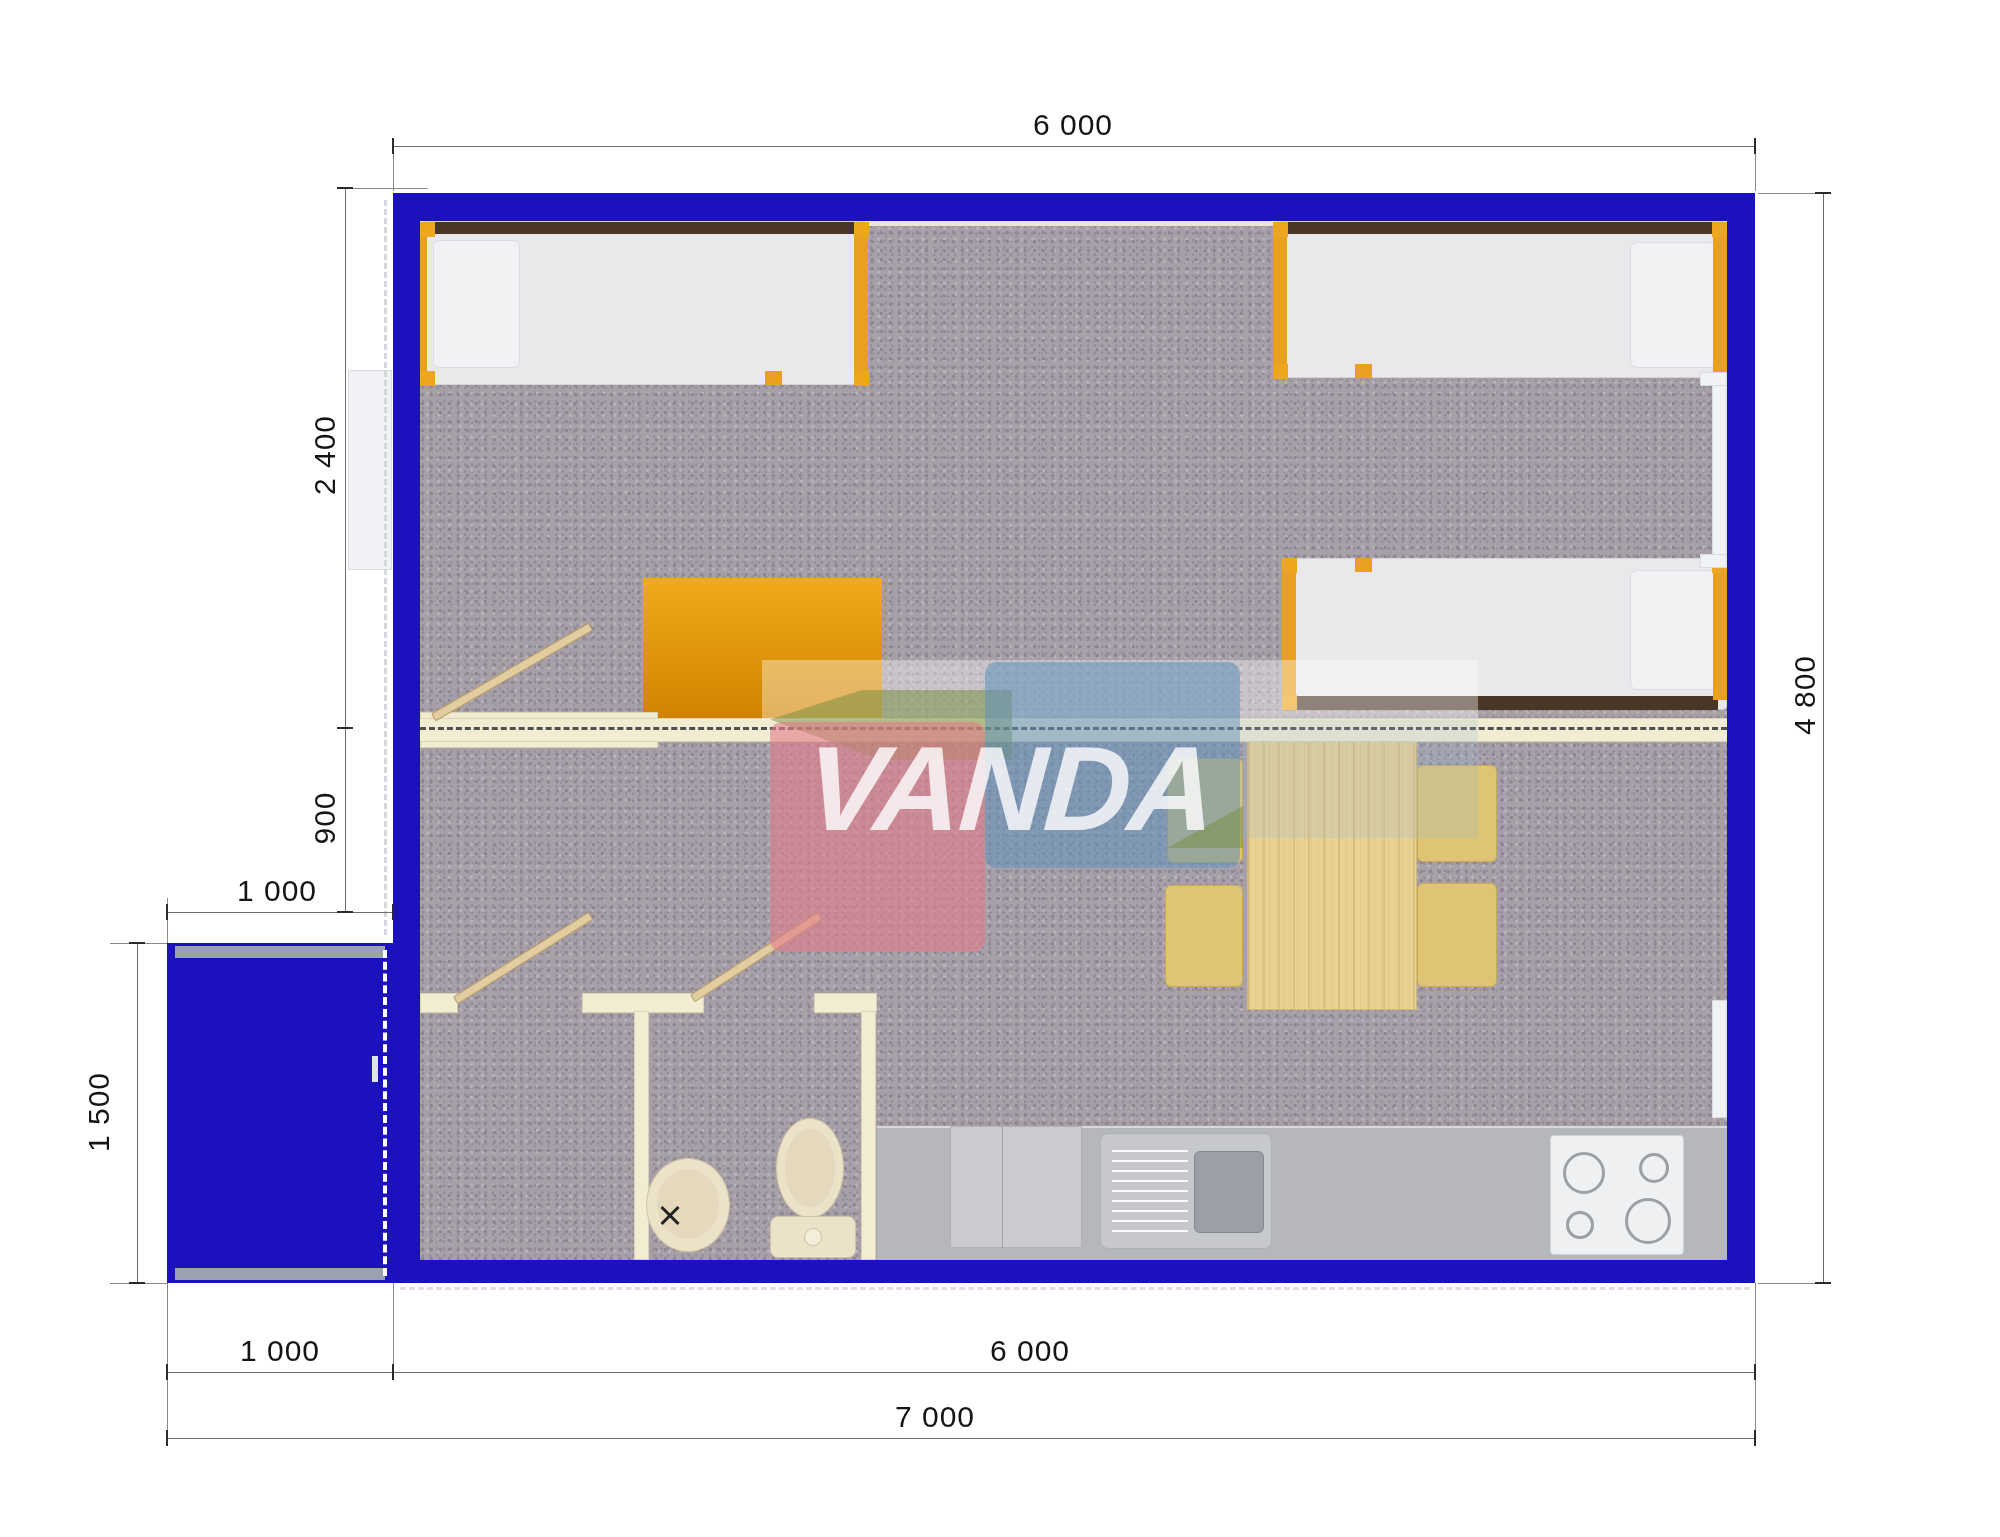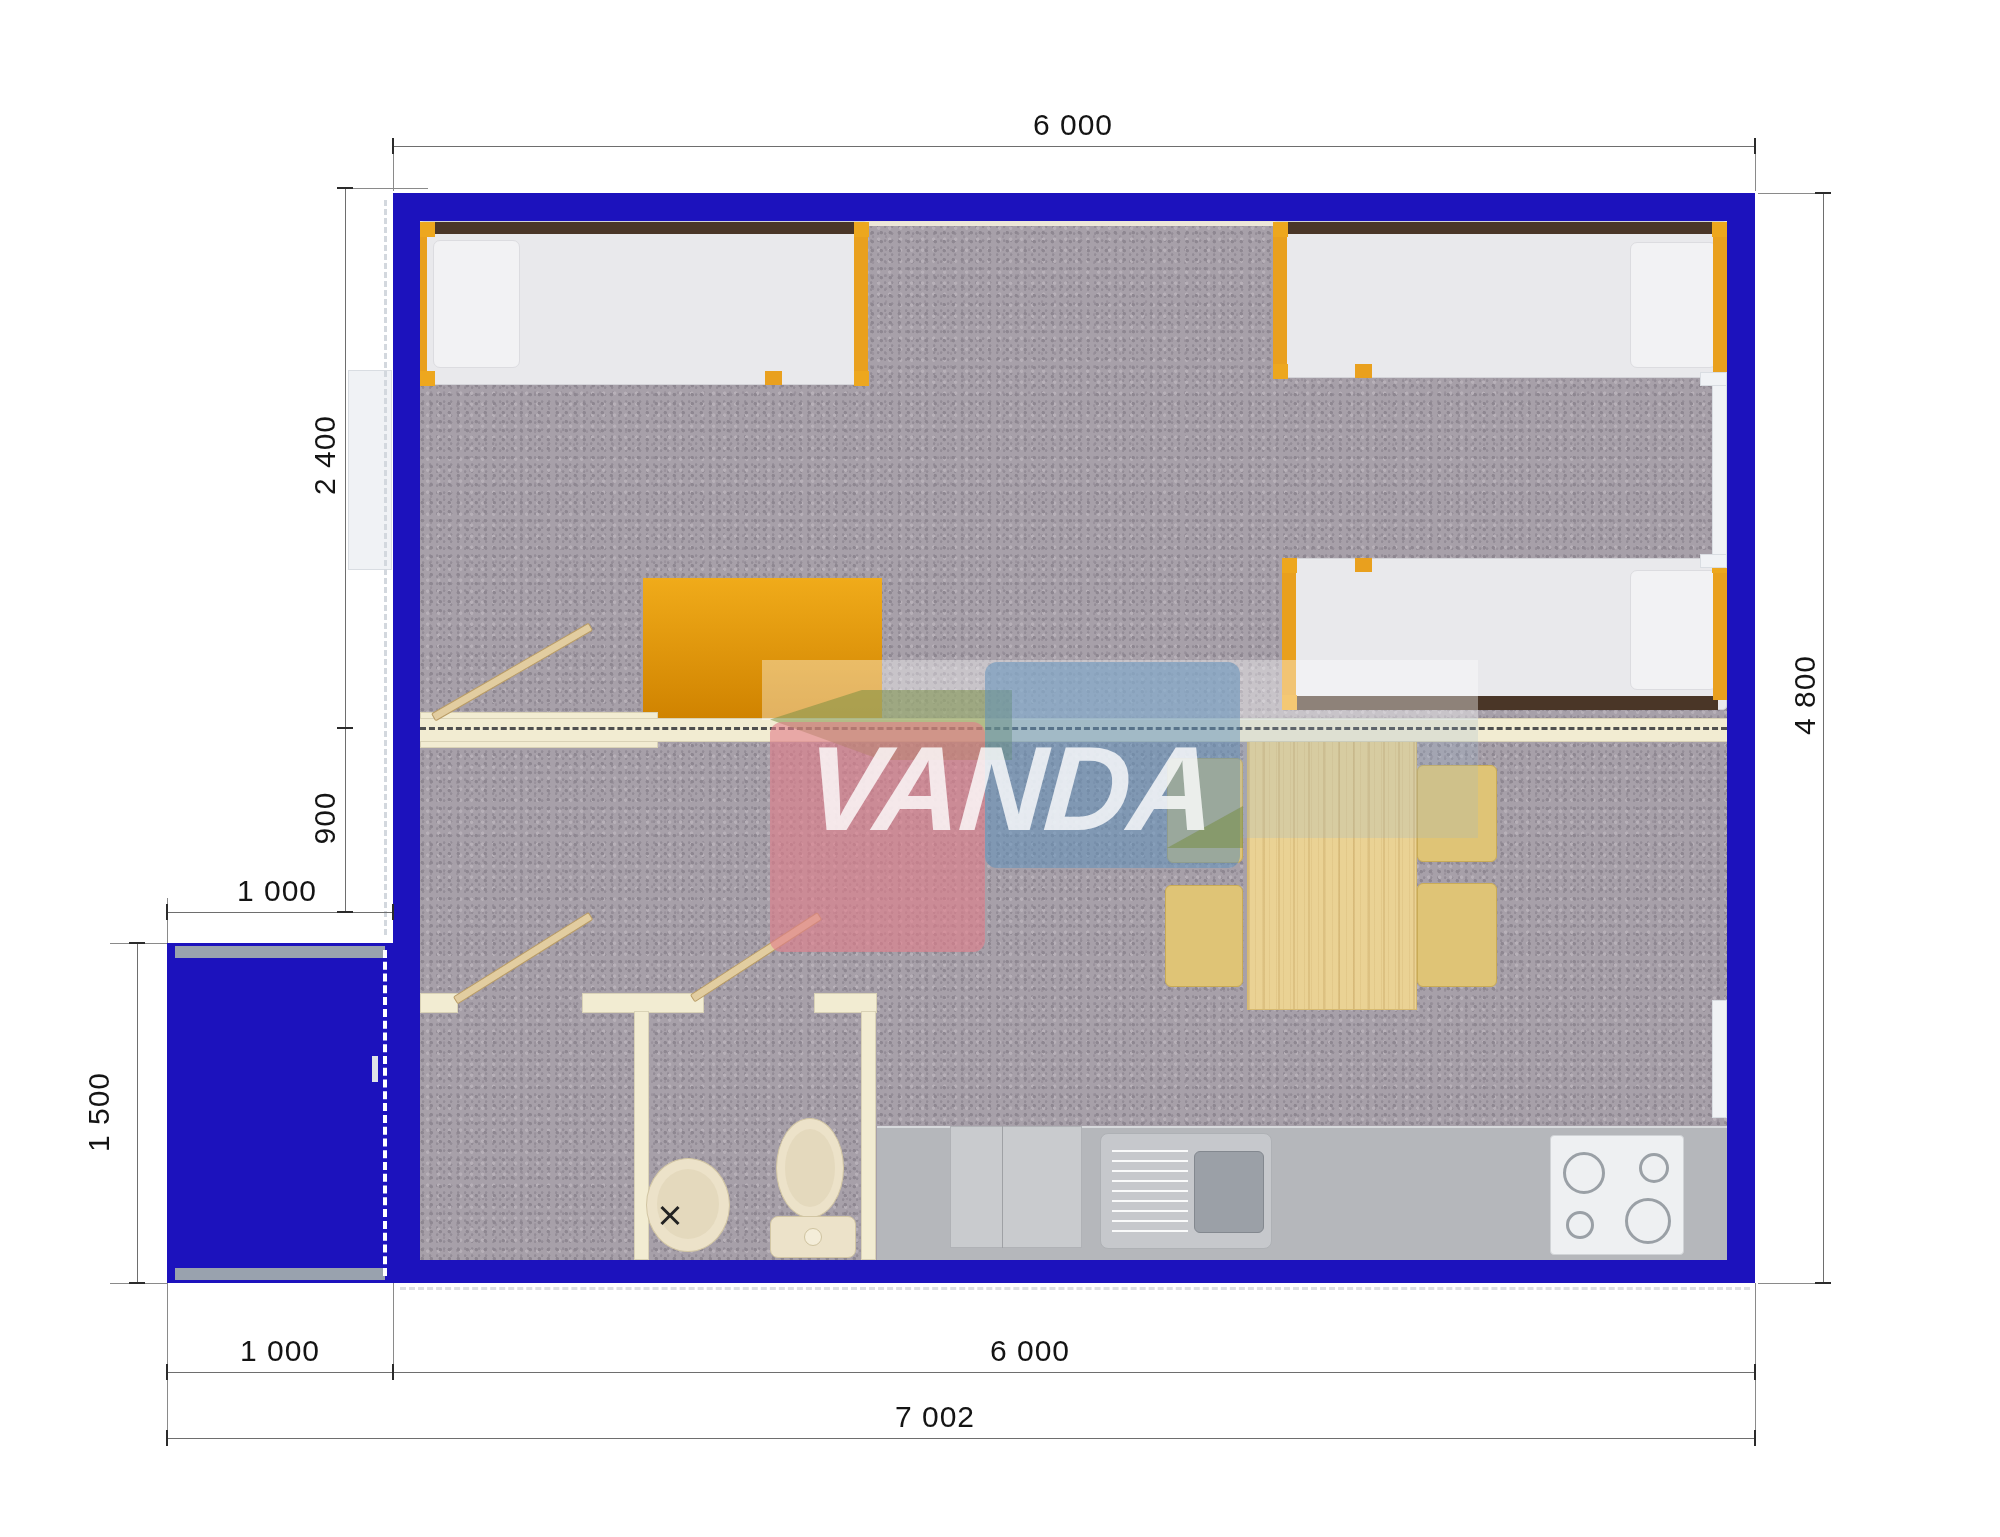--- a/index.html
+++ b/index.html
@@ -236,15 +236,15 @@
   <div class="tick v" style="left:1754px;top:1430px;"></div>
 
   <div class="dim-label" style="left:1073px;top:142px;">6 000</div>
   <div class="dim-label rot" style="left:1805px;top:695px;">4 800</div>
   <div class="dim-label rot" style="left:325px;top:455px;">2 400</div>
   <div class="dim-label rot" style="left:325px;top:818px;">900</div>
   <div class="dim-label" style="left:277px;top:908px;">1 000</div>
   <div class="dim-label rot" style="left:99px;top:1112px;">1 500</div>
   <div class="dim-label" style="left:280px;top:1368px;">1 000</div>
   <div class="dim-label" style="left:1030px;top:1368px;">6 000</div>
-  <div class="dim-label" style="left:935px;top:1434px;">7 002</div>
+  <div class="dim-label" style="left:935px;top:1434px;">7 000</div>
 
 </div>
 
 </body></html>

